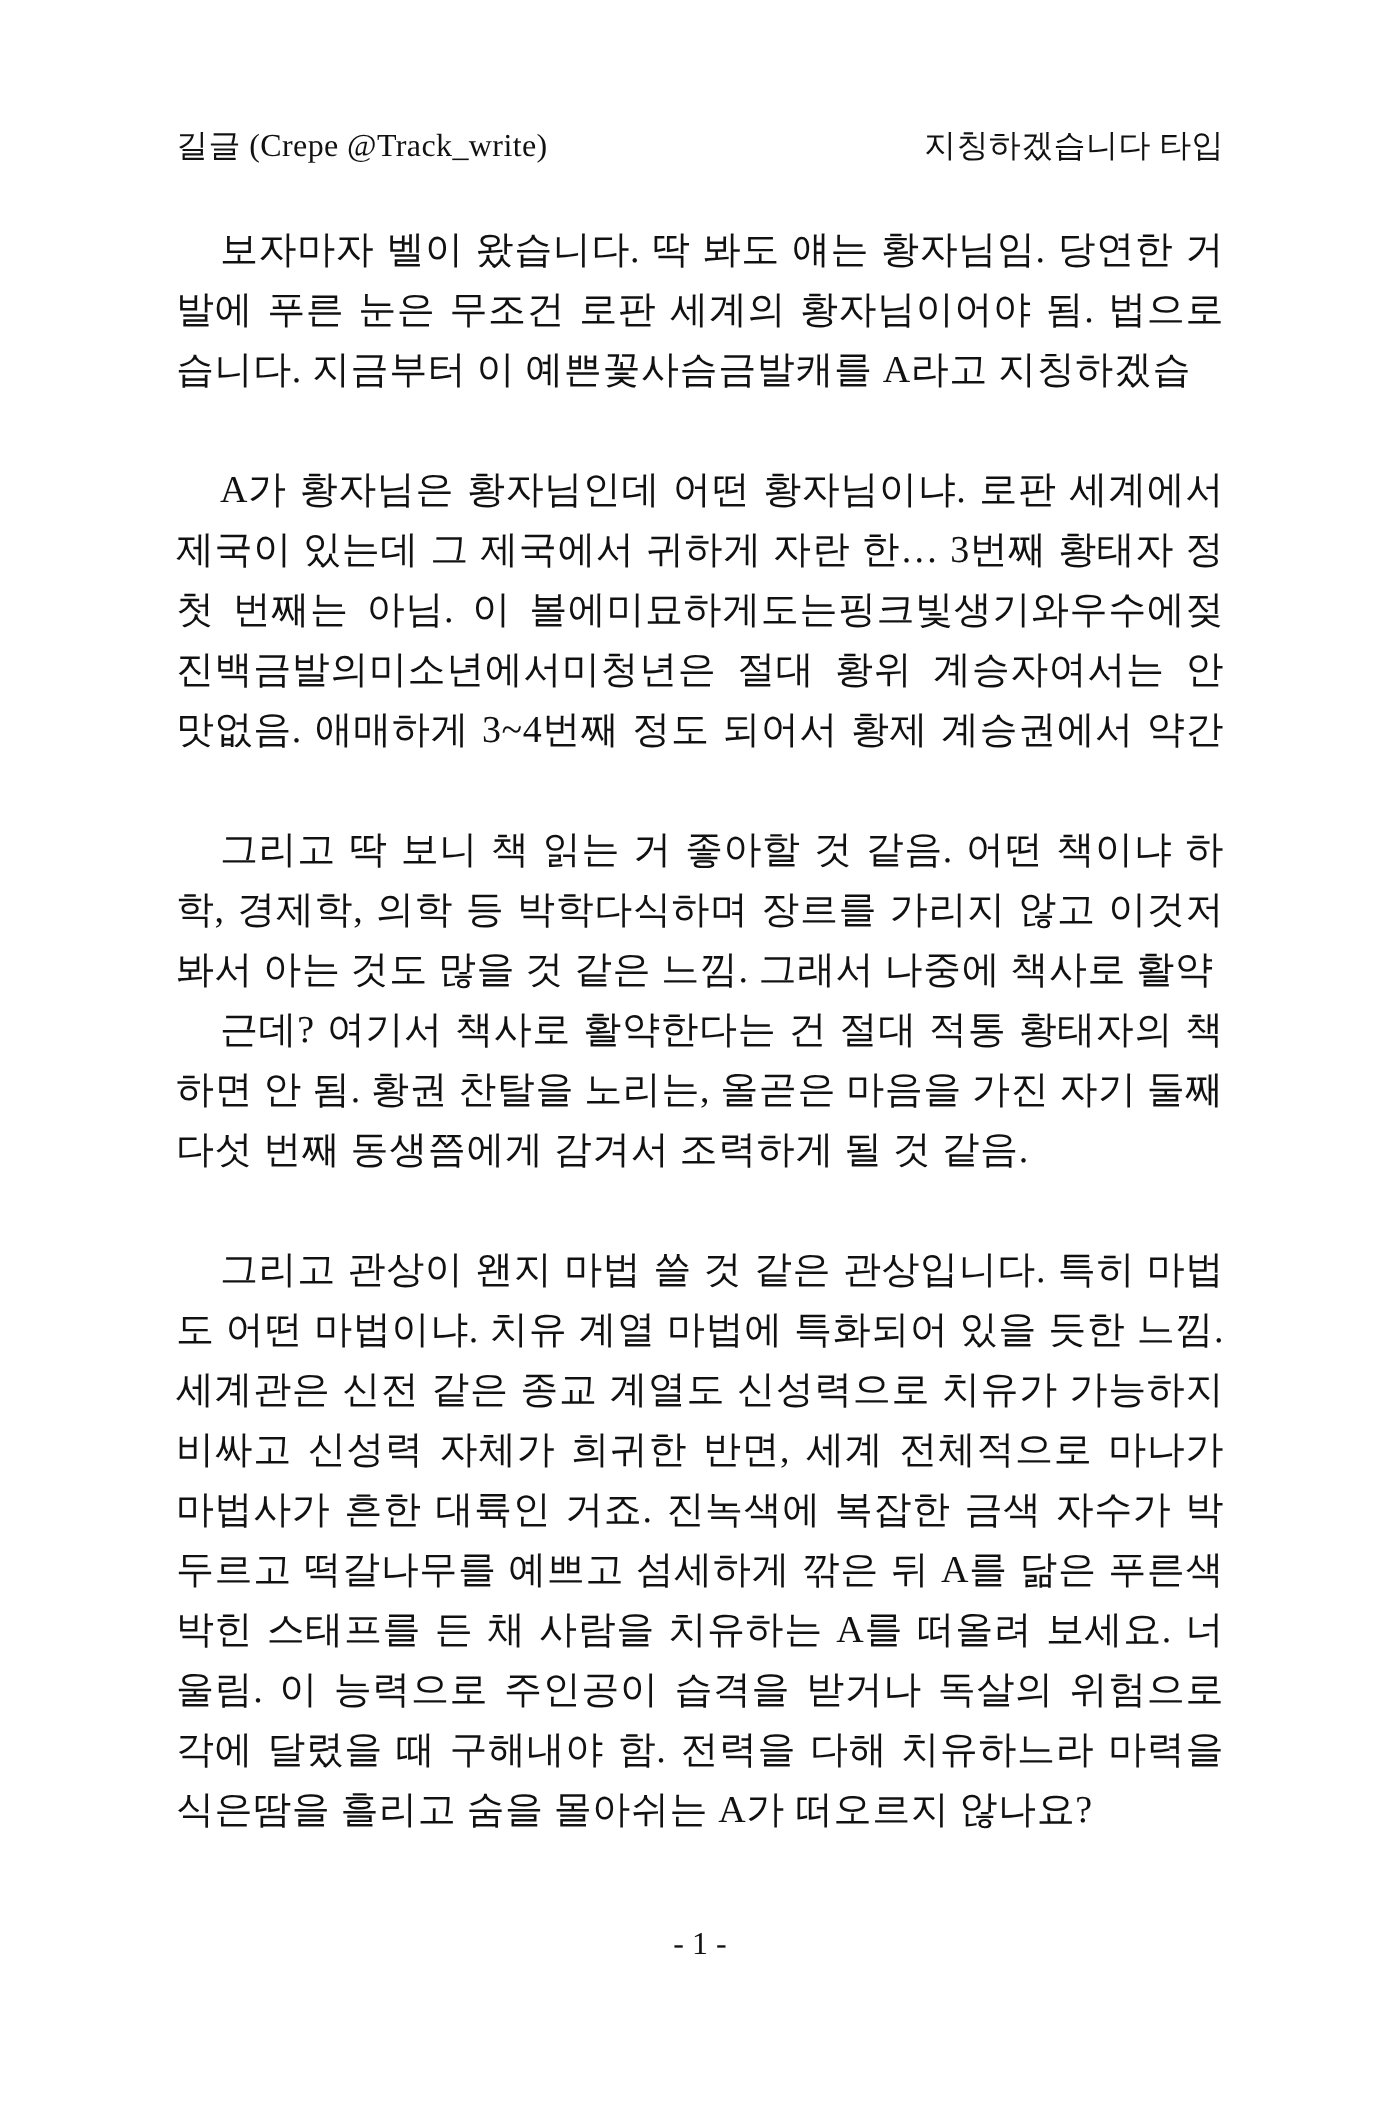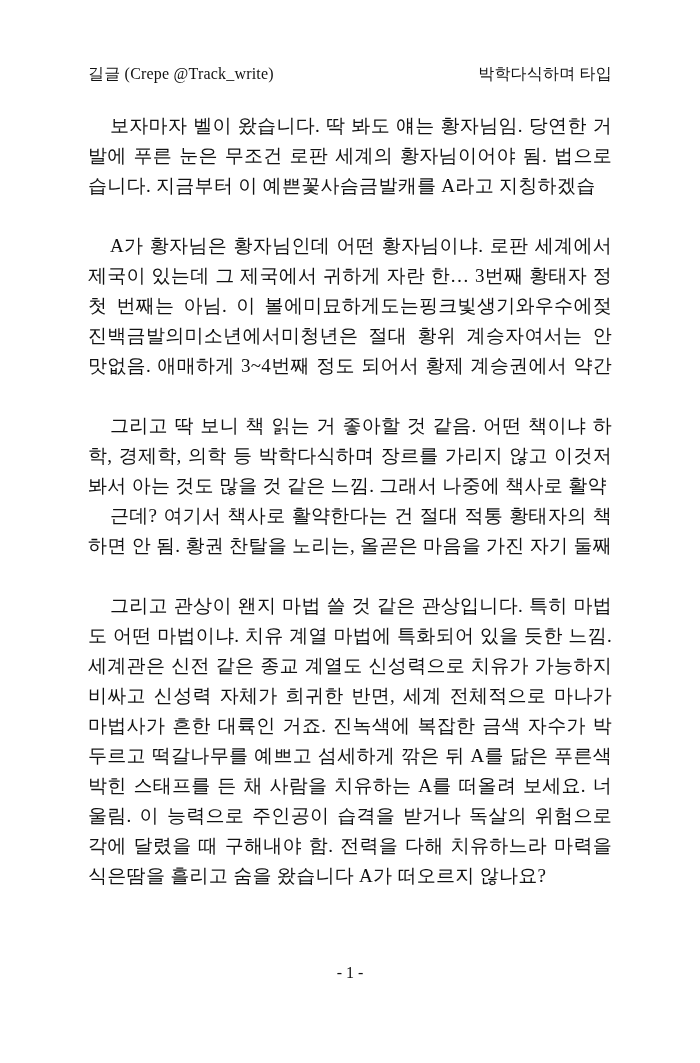--- a/index.html
+++ b/index.html
@@ -64,21 +64,21 @@
     line-height: 22px;
   }
 </style>
 </head>
 <body>
 
 <div class="page" style="color: rgb(17, 17, 17); background: rgb(255, 255, 255);">
 
   <div class="header">
     <span>길글 (Crepe @Track_write)</span>
-    <span>박학다식하며 타입</span>
+    <span>지칭하겠습니다 타입</span>
   </div>
 
   <div class="body">
       <div class="paragraph">
         <div class="line first fill">보자마자 벨이 왔습니다. 딱 봐도 얘는 황자님임. 당연한 거 아님? 금</div>
         <div class="line fill">발에 푸른 눈은 무조건 로판 세계의 황자님이어야 됨. 법으로 정해져 있</div>
         <div class="line last">습니다. 지금부터 이 예쁜꽃사슴금발캐를 A라고 지칭하겠습니다.</div>
       </div>
       <div class="paragraph gap-before">
         <div class="line first fill">A가 황자님은 황자님인데 어떤 황자님이냐. 로판 세계에서 한 강대한</div>
@@ -88,32 +88,33 @@
         <div class="line fill">맛없음. 애매하게 3~4번째 정도 되어서 황제 계승권에서 약간 멀리 떨</div>
       </div>
       <div class="paragraph gap-before">
         <div class="line first fill">그리고 딱 보니 책 읽는 거 좋아할 것 같음. 어떤 책이냐 하면? 역사</div>
         <div class="line fill">학, 경제학, 의학 등 박학다식하며 장르를 가리지 않고 이것저것 많이</div>
         <div class="line last">봐서 아는 것도 많을 것 같은 느낌. 그래서 나중에 책사로 활약할 상임.</div>
       </div>
       <div class="paragraph">
         <div class="line first fill">근데? 여기서 책사로 활약한다는 건 절대 적통 황태자의 책사로 활약</div>
         <div class="line fill">하면 안 됨. 황권 찬탈을 노리는, 올곧은 마음을 가진 자기 둘째 형이나</div>
+        <div class="line last">다섯 번째 동생쯤에게 감겨서 조력하게 될 것 같음.</div>
       </div>
       <div class="paragraph gap-before">
         <div class="line first fill">그리고 관상이 왠지 마법 쓸 것 같은 관상입니다. 특히 마법 중에서</div>
         <div class="line fill">도 어떤 마법이냐. 치유 계열 마법에 특화되어 있을 듯한 느낌. 그 로판</div>
         <div class="line fill">세계관은 신전 같은 종교 계열도 신성력으로 치유가 가능하지만 워낙</div>
         <div class="line fill">비싸고 신성력 자체가 희귀한 반면, 세계 전체적으로 마나가 풍요로워서</div>
         <div class="line fill">마법사가 흔한 대륙인 거죠. 진녹색에 복잡한 금색 자수가 박힌 로브를</div>
         <div class="line fill">두르고 떡갈나무를 예쁘고 섬세하게 깎은 뒤 A를 닮은 푸른색 마력석이</div>
         <div class="line fill">박힌 스태프를 든 채 사람을 치유하는 A를 떠올려 보세요. 너무 잘 어</div>
         <div class="line fill">울림. 이 능력으로 주인공이 습격을 받거나 독살의 위험으로 목숨이 경</div>
         <div class="line fill">각에 달렸을 때 구해내야 함. 전력을 다해 치유하느라 마력을 다 소진해</div>
-        <div class="line last">식은땀을 흘리고 숨을 왔습니다 A가 떠오르지 않나요?</div>
+        <div class="line last">식은땀을 흘리고 숨을 몰아쉬는 A가 떠오르지 않나요?</div>
       </div>
     </div>
 
   <div class="footer">
     <span>- 1 -</span>
   </div>
 
 </div>
 
 </body></html>

